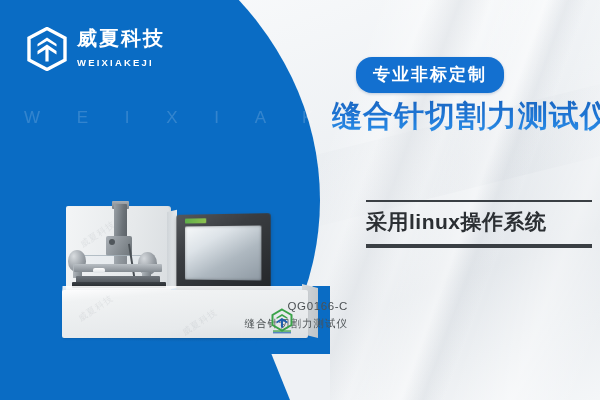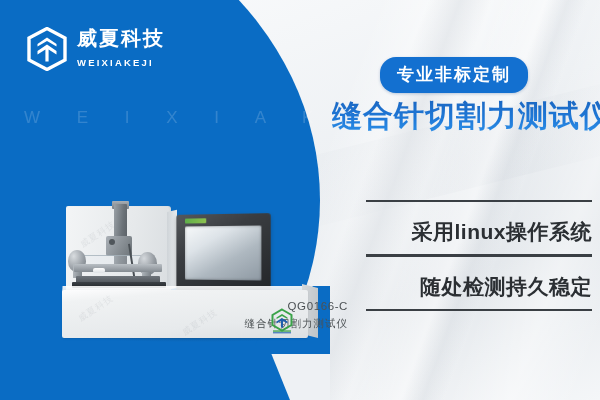--- a/index.html
+++ b/index.html
@@ -57,42 +57,41 @@
 
   
   .watermark{
     position:absolute; left:24px; top:108px; width:300px;
     font-size:17px; font-weight:400; letter-spacing:16px;
     color:rgba(255,255,255,.17); white-space:nowrap; overflow:hidden;
   }
 
   
   .badge{
-    position:absolute; left:380px; top:57px;
+    position:absolute; left:356px; top:57px;
     background:#1370d0; color:#fff;
     font-size:17px; font-weight:700; letter-spacing:2px;
     padding:6px 17px 7px; border-radius:16px;
     box-shadow:0 1px 3px rgba(0,60,130,.25);
     white-space:nowrap;
   }
   .title{
     position:absolute; left:332px; top:96px;
     font-size:30px; font-weight:700; letter-spacing:1px; white-space:nowrap;
     background:linear-gradient(180deg,#1a63bd 0%,#1f79d8 55%,#2f93ea 100%);
     -webkit-background-clip:text; background-clip:text;
     color:transparent; -webkit-text-fill-color:transparent;
   }
 
   
   .features{ position:absolute; left:366px; top:200px; width:226px; }
   .feat{
     font-size:21px; font-weight:700; color:#2b2f33;
     letter-spacing:.5px; line-height:1.25; white-space:nowrap;
-    padding:17px 0 9px;
-    text-align:right;
+    padding:7px 0 9px;
   }
   .feat-sep{ height:1.5px; background:#3a3f44; width:100%; }
 
   
   .machine{ position:absolute; left:62px; top:198px; width:258px; height:160px; }
   .mach-shadow{
     position:absolute; left:6px; top:128px; width:250px; height:16px;
     background:radial-gradient(ellipse at center,rgba(40,55,70,.30) 0%,rgba(40,55,70,0) 72%);
   }
   
@@ -262,21 +261,20 @@
   </div>
 
   <div class="badge">专业非标定制</div>
   <div class="title">缝合针切割力测试仪</div>
 
   <div class="features">
     <div class="feat-sep"></div>
     <div class="feat">采用linux操作系统</div>
     <div class="feat-sep"></div>
     <div class="feat-sep"></div>
-    <div class="feat">随处检测持久稳定</div>
     <div class="feat-sep"></div>
   </div>
 
   <div class="machine">
     <div class="mach-shadow"></div>
 
     <div class="back-panel">
       <span class="wm-small" style="left:12px; top:22px;">威夏科技</span>
     </div>
     <div class="back-panel-edge"></div>

